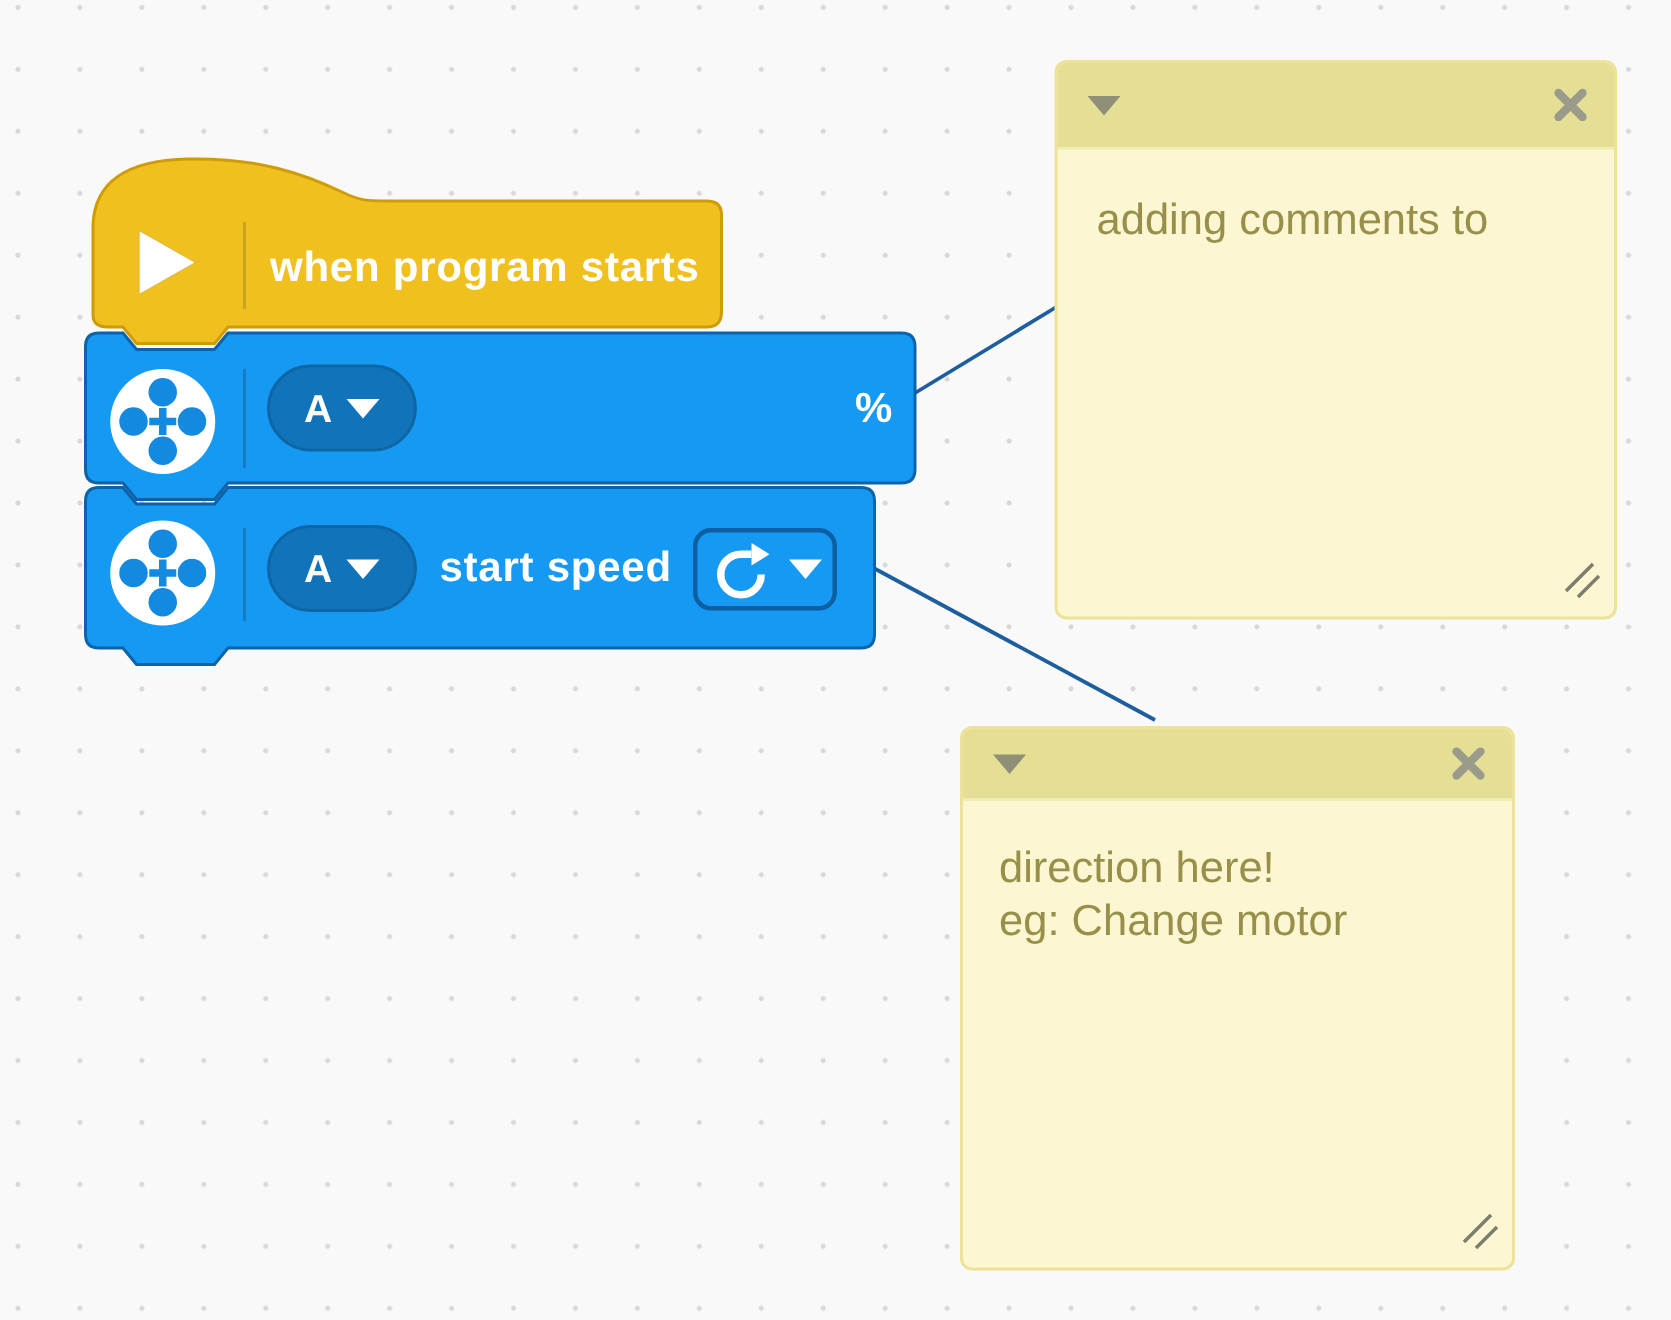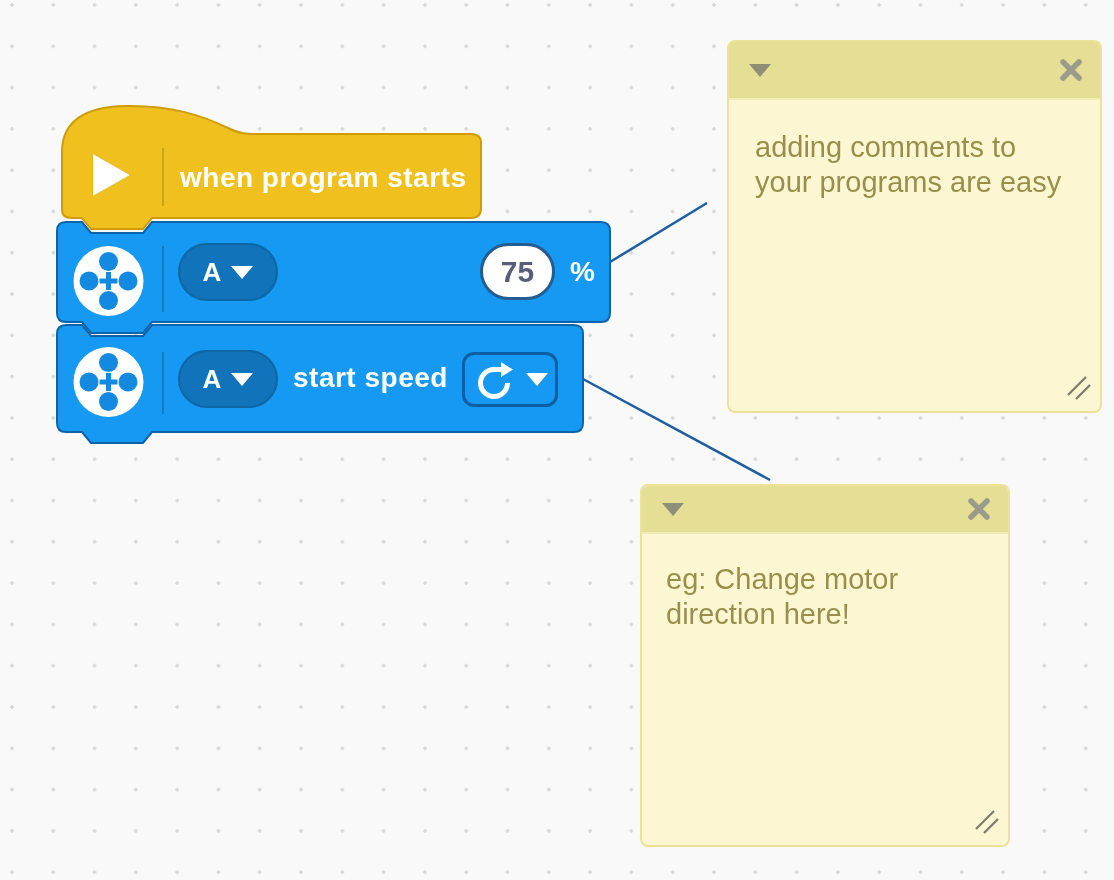--- a/index.html
+++ b/index.html
@@ -122,54 +122,50 @@
       <line x1="163" y1="148" x2="163" y2="206" stroke="rgba(0,0,0,0.15)" stroke-width="2"></line>
     </g>
   </svg>
 
   <div class="abs block-label" style="left:180px;top:162px;">when program starts</div>
 
   <div class="abs port-pill" style="left:178px;top:243px;">
     <span class="port-letter">A</span>
     <span class="caret-down"></span>
   </div>
-  <div class="abs num-oval" style="left:480px;top:243px;">
-    <span>75</span>
-  </div>
   <div class="abs block-label" style="left:570px;top:256px;">%</div>
 
   <div class="abs port-pill" style="left:178px;top:350px;">
     <span class="port-letter">A</span>
     <span class="caret-down"></span>
   </div>
   <div class="abs block-label" style="left:293px;top:362px;">start speed</div>
   <div class="abs dir-dropdown" style="left:462px;top:352px;">
     <svg width="44" height="40" viewBox="0 0 44 40">
       <path d="M 21,9.5 A 13.5 13.5 0 1 0 34.5,23" fill="none" stroke="#ffffff" stroke-width="5"></path>
       <path d="M 21,9.5 L 28,9.5" stroke="#ffffff" stroke-width="5"></path>
       <polygon points="28,2 28,17 40,9.5" fill="#ffffff"></polygon>
     </svg>
     <span class="caret-down"></span>
   </div>
 
-  <div class="comment comment-1" style="left:703px;top:40px;width:375px;height:373px;margin-left:24px;">
+  <div class="comment comment-1" style="left:703px;top:40px;width:375px;height:373px;">
     <div class="comment-header">
       <div class="comment-collapse">
         <span class="comment-caret"></span>
       </div>
       <div class="comment-close">
         <svg width="24" height="24" viewBox="0 0 24 24">
           <path d="M 4,4 L 20,20 M 20,4 L 4,20" stroke="#9b9b8b" stroke-width="5.5" stroke-linecap="round"></path>
         </svg>
       </div>
     </div>
     <div class="comment-body">
       <div class="comment-text">
         <div>adding comments to</div>
-        <div>your programs are easy</div>
       </div>
     </div>
     <div class="comment-resize">
       <svg width="26" height="26" viewBox="0 0 26 26">
         <path d="M 2,20 L 20,2 M 10,24 L 24,10" stroke="#7d7d6d" stroke-width="2.3"></path>
       </svg>
     </div>
   </div>
 
   <div class="comment comment-2" style="left:640px;top:484px;width:370px;height:363px;">
@@ -178,22 +174,22 @@
         <span class="comment-caret"></span>
       </div>
       <div class="comment-close">
         <svg width="24" height="24" viewBox="0 0 24 24">
           <path d="M 4,4 L 20,20 M 20,4 L 4,20" stroke="#9b9b8b" stroke-width="5.5" stroke-linecap="round"></path>
         </svg>
       </div>
     </div>
     <div class="comment-body">
       <div class="comment-text">
+        <div>direction here!</div>
         <div>eg: Change motor</div>
-        <div>direction here!</div>
       </div>
     </div>
     <div class="comment-resize">
       <svg width="26" height="26" viewBox="0 0 26 26">
         <path d="M 2,20 L 20,2 M 10,24 L 24,10" stroke="#7d7d6d" stroke-width="2.3"></path>
       </svg>
     </div>
   </div>
 
 </div>

